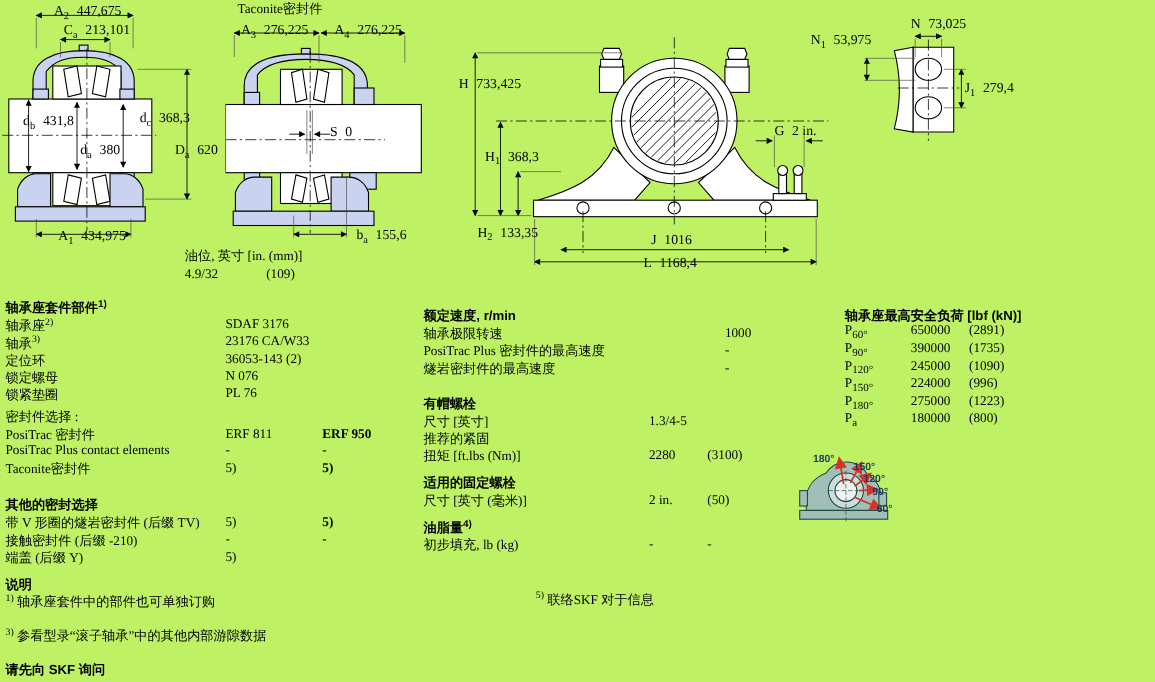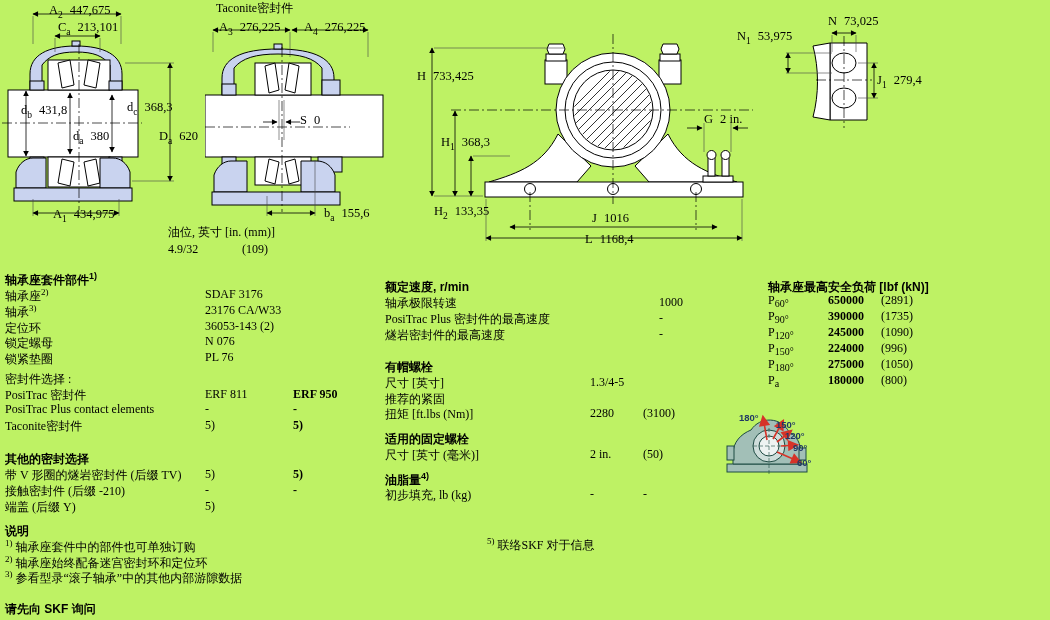--- a/index.html
+++ b/index.html
@@ -14,21 +14,21 @@
   .col{position:absolute;}
   .row{position:absolute;white-space:nowrap;left:0;}
   .row .lb{position:absolute;left:0;white-space:nowrap;}
   .row span{white-space:nowrap;}
   sup{font-size:9px;}
   .colL .v1{position:absolute;left:200px;}
   .colL .v2{position:absolute;left:288px;font-weight:bold;}
   .colM .v1{position:absolute;left:205px;}
   .colM .v2{position:absolute;left:258px;}
   .colM .vr{position:absolute;left:274px;}
-  .colR .v1{position:absolute;left:60px;font-weight:bold;}
+  .colR .v1{position:absolute;left:60px;}
   .colR .v2{position:absolute;left:113px;}
   .ang{position:absolute;font-family:"Liberation Sans","DejaVu Sans",sans-serif;
        font-size:9.5px;font-weight:bold;color:#203864;white-space:nowrap;}
 </style>
 </head>
 <body>
 
 <div class="page">
 
   <svg style="left:0;top:0" width="205" height="225" viewBox="0 0 205 225">
@@ -308,21 +308,20 @@
         <span class="v2">-</span>
       </div>
     <div class="row" style="top:499px">
         <span class="lb">端盖 (后缀 Y)</span>
         <span class="v1">5)</span>
         <span class="v2"></span>
       </div>
 
     <div class="row hd" style="top:523px">说明</div>
     <div class="row" style="top:538px"><sup>1)</sup> <span>轴承座套件中的部件也可单独订购</span></div>
-    <div class="row" style="top:554px"><sup>2)</sup> <span>轴承座始终配备迷宫密封环和定位环</span></div>
     <div class="row" style="top:569px"><sup>3)</sup> <span>参看型录“滚子轴承”中的其他内部游隙数据</span></div>
     <div class="row hd" style="top:601px">请先向 SKF 询问</div>
   </div>
 
   <div class="col colM" style="left:385px;top:0;width:310px;height:440px">
     <div class="row hd" style="top:279px">额定速度, r/min</div>
     <div class="row" style="top:295px">
         <span class="lb">轴承极限转速</span>
         <span class="vr">1000</span>
       </div>
@@ -387,21 +386,21 @@
         <span class="v2">(1090)</span>
       </div>
     <div class="row" style="top:341px">
         <span class="lb"><span>P</span><sub>150°</sub></span>
         <span class="v1">224000</span>
         <span class="v2">(996)</span>
       </div>
     <div class="row" style="top:357px">
         <span class="lb"><span>P</span><sub>180°</sub></span>
         <span class="v1">275000</span>
-        <span class="v2">(1050)</span>
+        <span class="v2">(1223)</span>
       </div>
     <div class="row" style="top:373px">
         <span class="lb"><span>P</span><sub>a</sub></span>
         <span class="v1">180000</span>
         <span class="v2">(800)</span>
       </div>
   </div>
 
   <svg style="left:725px;top:408px" width="100" height="72" viewBox="0 0 100 72">
     <defs>

